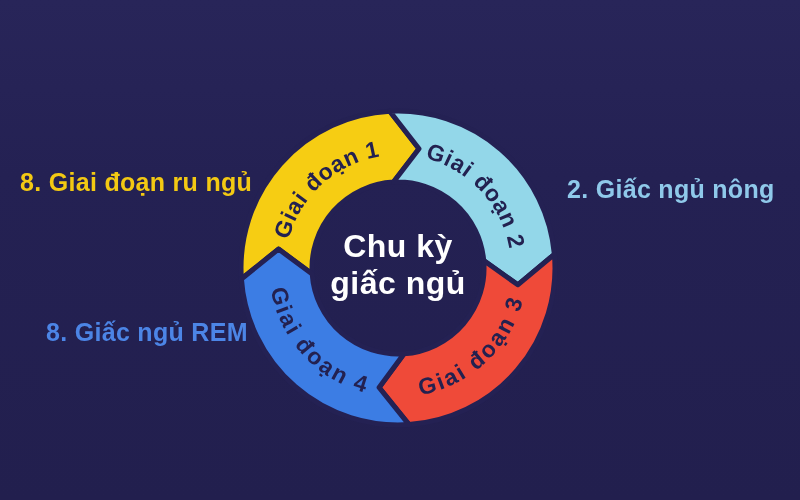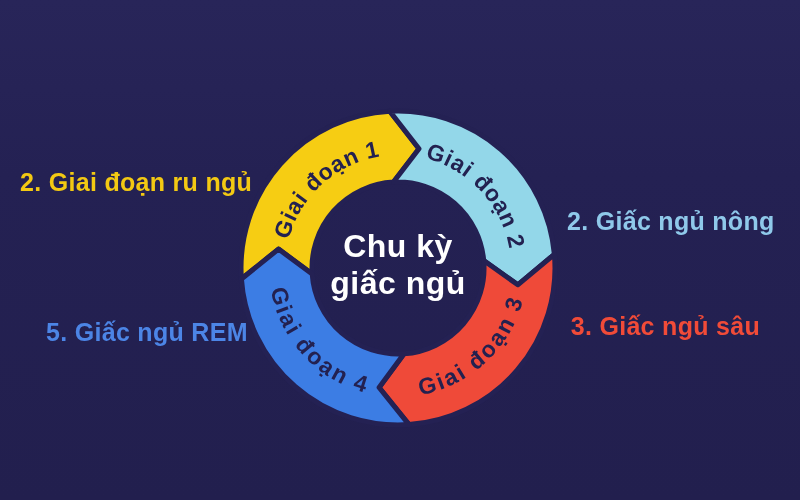--- a/index.html
+++ b/index.html
@@ -52,28 +52,28 @@
         <text class="arc-label" fill="#232150"><textPath href="#label-path-stage-3" startOffset="50%" text-anchor="middle" dominant-baseline="central">Giai đoạn 3</textPath></text>
         <path d="M 409.0 424.6 A 157 157 0 0 1 241.4 279.0 L 278.5 249.1 L 312.2 274.0 A 86 86 0 0 0 404.0 353.8 L 379.1 387.5 Z" fill="#3C7DE4" stroke="#242153" stroke-width="5" stroke-linejoin="round"></path>
         <path id="label-path-stage-4" fill="none" d="M 277.0 270.1 A 121 121 0 0 0 385.4 388.3"></path>
         <text class="arc-label" fill="#232150"><textPath href="#label-path-stage-4" startOffset="50%" text-anchor="middle" dominant-baseline="central">Giai đoạn 4</textPath></text>
       </g>
     <text class="title-line" x="398" y="257" text-anchor="middle" fill="#FFFFFF">Chu kỳ</text>
     <text class="title-line" x="398" y="294" text-anchor="middle" fill="#FFFFFF">giấc ngủ</text>
   </svg>
 
   <div class="callout" id="callout-1" style="color: rgb(243, 201, 19);">
-    <span>2. Giai đoạn ru ngủ</span>
+    <span>8. Giai đoạn ru ngủ</span>
   </div>
 
-  <div class="callout" id="callout-2" style="color: rgb(143, 201, 234); margin-top: 32px;">
+  <div class="callout" id="callout-2" style="color: rgb(143, 201, 234);">
     <span>2. Giấc ngủ nông</span>
   </div>
 
   <div class="callout" id="callout-3" style="color: rgb(241, 75, 56);">
-    <span>3.  Giấc ngủ sâu</span><br>
+    <br>
   </div>
 
   <div class="callout" id="callout-4" style="color: rgb(76, 133, 230);">
-    <span>5. Giấc ngủ REM</span>
+    <span>8. Giấc ngủ REM</span>
   </div>
 
 </div>
 
 </body></html>

